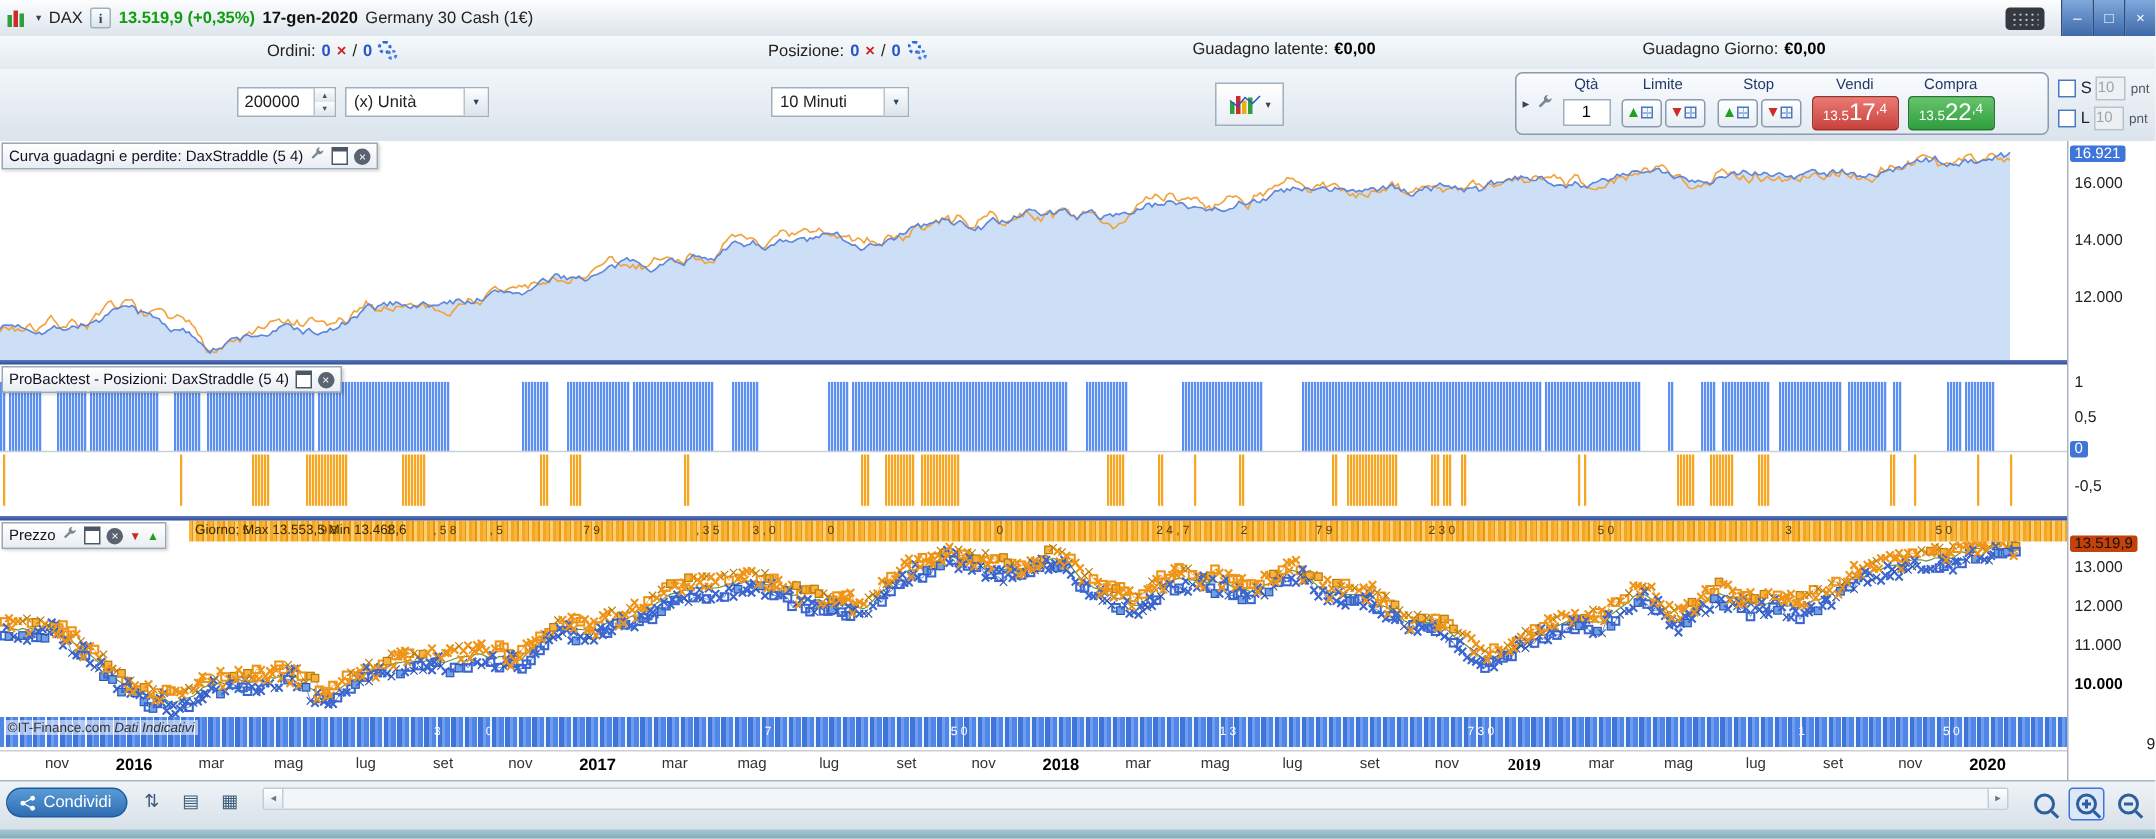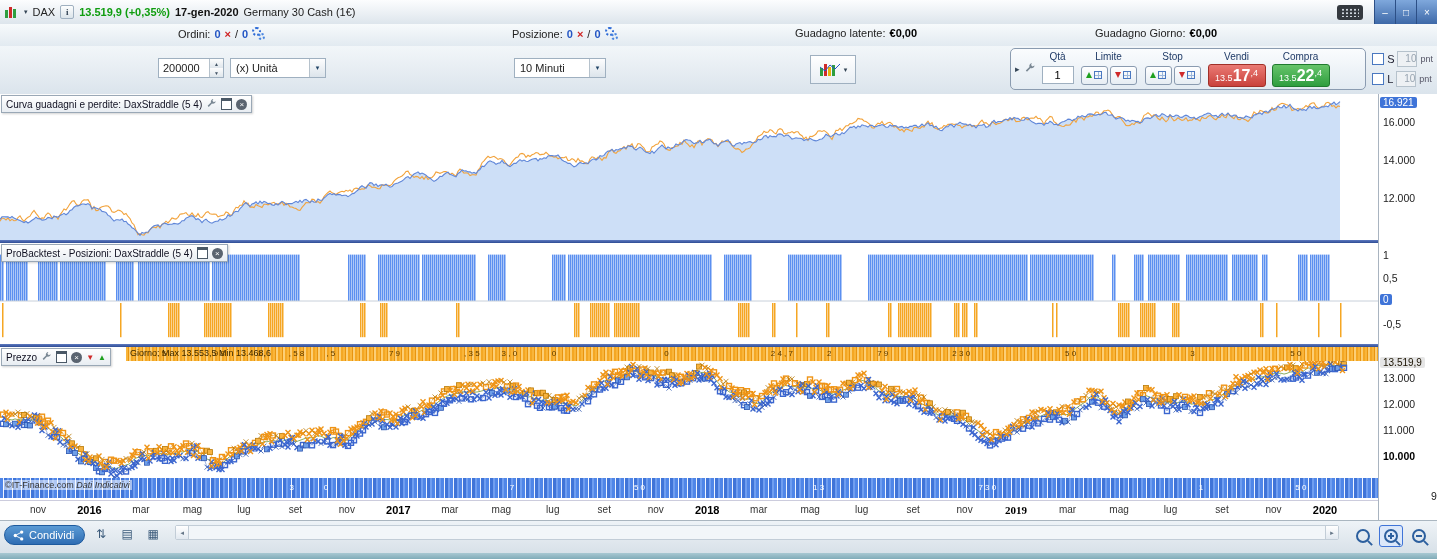--- a/index.html
+++ b/index.html
@@ -62,27 +62,27 @@
           display:flex;align-items:center;justify-content:center;gap:2px;margin:0 1px;padding:0}
   .tri-up{width:0;height:0;border-left:3px solid transparent;border-right:3px solid transparent;border-bottom:6px solid #1fa01f}
   .tri-dn{width:0;height:0;border-left:3px solid transparent;border-right:3px solid transparent;border-top:6px solid #cf2a2a}
   .mini-grid{width:8px;height:8px;border:1px solid #4a78c0;box-sizing:border-box;
              background:linear-gradient(90deg,transparent 0 3px,#9cb8dd 3px 4px,transparent 4px 8px),
                         linear-gradient(transparent 0 3px,#9cb8dd 3px 4px,transparent 4px 8px)}
   .sell-btn,.buy-btn{width:58px;height:23px;border-radius:3px;color:#fff;display:flex;align-items:baseline;
                      justify-content:center;padding:1px 0 0 0}
   .sell-btn{background:linear-gradient(#ea7a74,#c9423c);border:1px solid #a03028}
   .buy-btn{background:linear-gradient(#66c46a,#2f9e3f);border:1px solid #1f7a2e}
-  .px-pre{font-size:9px}.px-big{font-size:16px;font-weight:bold;line-height:19px}.px-dec{font-size:9px;position:relative;top:-5px}
+  .px-pre{font-size:9px}.px-big{font-size:16px;font-weight:normal;line-height:19px}.px-dec{font-size:9px;position:relative;top:-5px}
   .sl-group{position:absolute;right:4px;top:5px;display:flex;flex-direction:column;gap:4px}
   .sl-row{display:flex;align-items:center;gap:3px}
   .cb{width:10px;height:10px;border:1px solid #4a78c0;background:#fff}
   .sl-lab{font-size:11px;color:#223}
   .sl-val{width:18px;height:14px;background:#eef1f4;border:1px solid #b6c2cc;color:#98a4b0;font-size:10px;
-          text-align:right;line-height:14px}
+          text-align:left;line-height:14px}
   .pnt{font-size:9px;color:#556}
 
   
   .charts{position:absolute;top:94px;left:0;width:1437px;height:426px;background:#fff}
   .panel{position:absolute;left:0;width:1378px;background:#fff;overflow:hidden}
   #panel-eq{top:0;height:146px}
   #panel-pos{top:149px;height:120px}
   #panel-pr{top:253px;height:153px}
   .hdiv{position:absolute;left:0;width:1378px;height:3px;background:linear-gradient(#5d79c0,#2e4c94);z-index:4}
   #div1{top:146px}#div2{top:250px}
@@ -2332,21 +2332,21 @@
       <div class="ychip" style="top: 2.91806px; background: rgb(63, 116, 216);">16.921</div>
       <div class="ytick" style="top: 154.591px;">1</div>
       <div class="ytick" style="top: 177.773px;">0,5</div>
       <div class="ytick" style="top: 224.136px;">-0,5</div>
       <div class="ychip" style="top: 199.955px; background: rgb(63, 116, 216);">0</div>
       <div class="ytick" style="top: 277.9px;">13.000</div>
       <div class="ytick" style="top: 303.9px;">12.000</div>
       <div class="ytick" style="top: 329.9px;">11.000</div>
       <div class="ytick bold" style="top: 355.9px;">10.000</div>
       <div class="ytick" style="top: 396px; margin-left: 48px;">9.000</div>
-      <div class="ychip" style="top: 263.383px; background: #e5e5e5; color: rgb(26, 18, 0);">13.519,9</div>
+      <div class="ychip" style="top: 263.383px; background: #c2410c; color: rgb(26, 18, 0);">13.519,9</div>
     </div>
 </div>
 
 <div class="footer">
   <div class="f-inner">
     <button class="share-btn">
       <svg width="11" height="11" viewBox="0 0 12 12">
         <circle cx="2.5" cy="6" r="1.8" fill="#fff"></circle>
           <circle cx="9.5" cy="2.3" r="1.8" fill="#fff"></circle>
           <circle cx="9.5" cy="9.7" r="1.8" fill="#fff"></circle>

